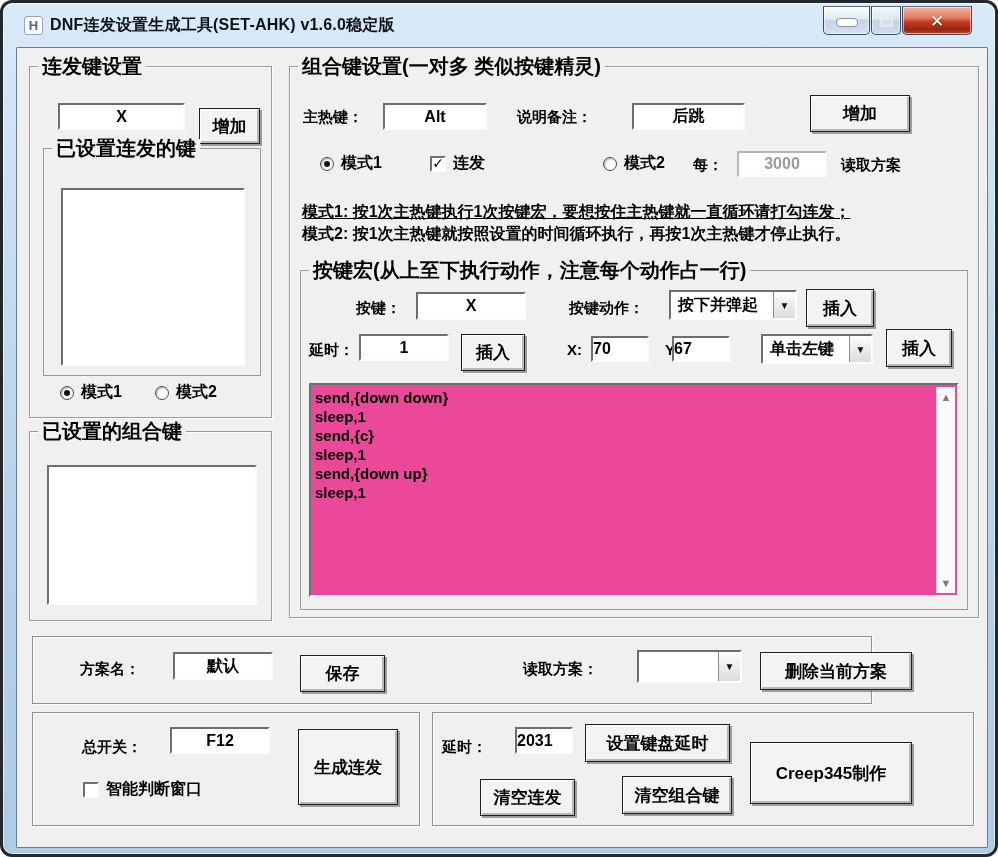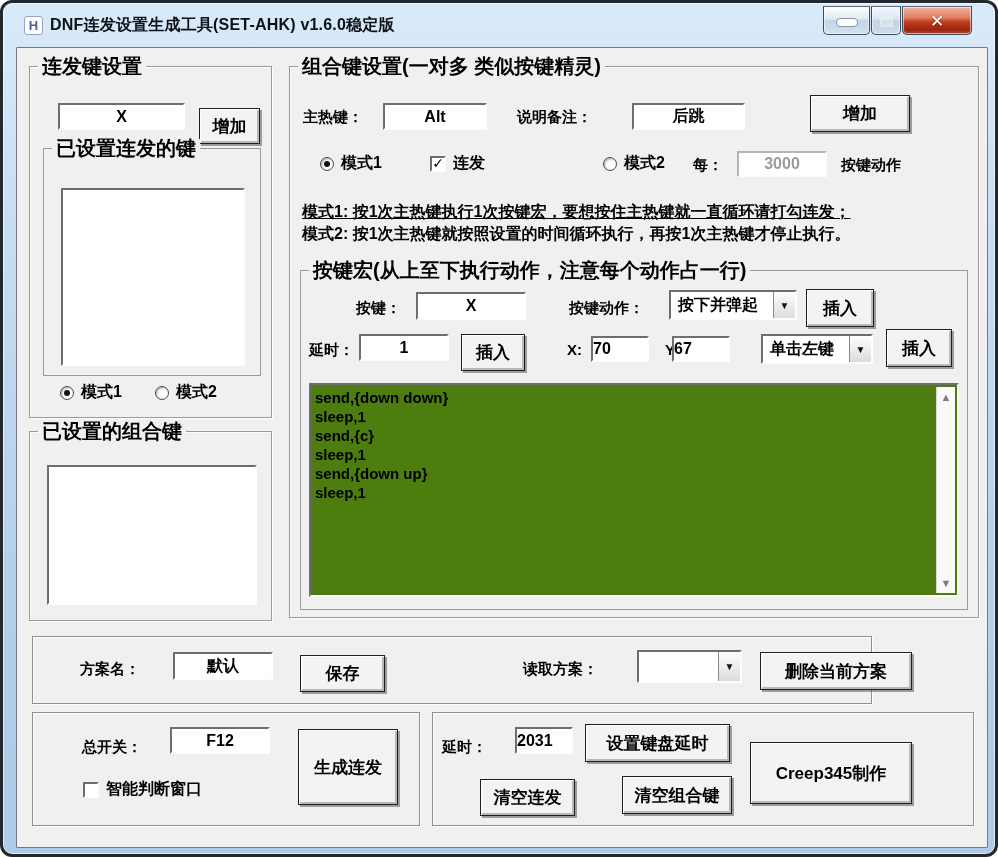--- a/index.html
+++ b/index.html
@@ -99,21 +99,21 @@
   }
   .combo .val { flex: 1; display: flex; align-items: center; padding-left: 7px; font-size: 16px; font-weight: 600; white-space: nowrap; overflow: hidden; }
   .combo .dd {
     width: 22px; border-left: 1px solid #8a8a8a;
     background: linear-gradient(180deg,#fdfdfd,#dcdcdc);
     display: flex; align-items: center; justify-content: center;
     font-size: 10px; color: #111;
   }
   .desc { position: absolute; font-size: 16px; font-weight: 600; line-height: 22px; white-space: nowrap; }
   .macrobox {
-    position: absolute; background: #4d7c0f;
+    position: absolute; background: #ec4899;
     border: 2px solid; border-color: #6e6e6e #fdfdfd #fdfdfd #6e6e6e;
   }
   .macro-text {
     position: absolute; left: 4px; top: 3px; right: 26px; bottom: 3px;
     font-size: 15px; font-weight: 600; line-height: 19px;
     white-space: pre-line; overflow: hidden;
   }
   .vscroll {
     position: absolute; top: 2px; right: 2px; bottom: 2px; width: 19px;
     background: #fafafa; border-left: 1px solid #d6d6d6;
@@ -189,21 +189,21 @@
             <span class="check-icon">✓</span>
           </span>
         <span>连发</span>
       </div>
       <div class="radio-item" style="left:313px; top:86px;">
         <span class="radio"></span>
         <span>模式2</span>
       </div>
       <div class="lbl" style="left:403px; top:88px;">每：</div>
       <div class="tbox disabled" style="left:447px; top:84px; width:90px; height:26px;">3000</div>
-      <div class="lbl" style="left:551px; top:88px;">按键动作</div>
+      <div class="lbl" style="left:551px; top:88px;">读取方案</div>
 
       <div class="desc" style="left:12px; top:134px;text-decoration:underline;">模式1: 按1次主热键执行1次按键宏，要想按住主热键就一直循环请打勾连发；</div>
       <div class="desc" style="left:12px; top:156px;">模式2: 按1次主热键就按照设置的时间循环执行，再按1次主热键才停止执行。</div>
 
       <div class="groupbox" style="left:10px; top:203px; width:668px; height:340px; box-shadow:none;">
         <div class="legend">按键宏(从上至下执行动作，注意每个动作占一行)</div>
 
         <div class="lbl" style="left:55px; top:27px;">按键：</div>
         <div class="tbox" style="left:115px; top:21px; width:110px; height:28px;">X</div>
         <div class="lbl" style="left:268px; top:27px;">按键动作：</div>

